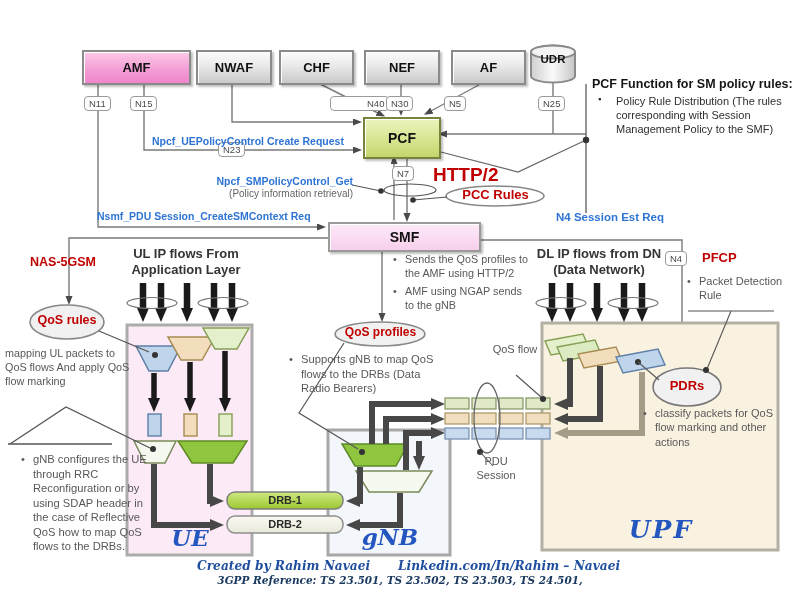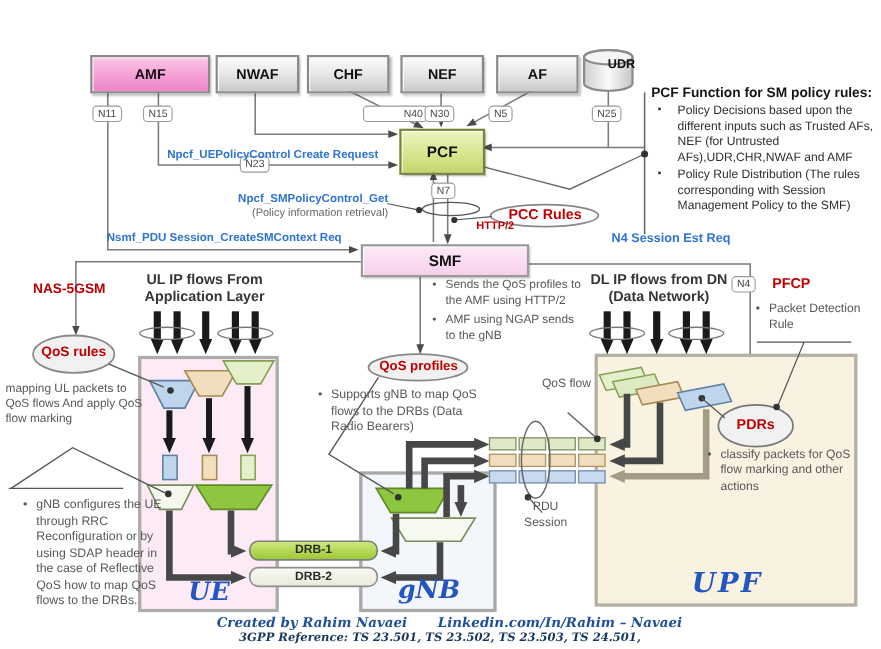--- a/index.html
+++ b/index.html
@@ -219,48 +219,47 @@
   <path d="M8,444 H112" stroke="#555" stroke-width="1.3" fill="none"></path>
   <path d="M10,444 L66,407 L150,448" stroke="#555" stroke-width="1.3" fill="none"></path>
 </svg>
 
 
 <div class="lbl nf-box nf-pink" style="left:82px;top:50px;width:105px;height:31px;">AMF</div>
 <div class="lbl nf-box" style="left:196px;top:50px;width:72px;height:31px;">NWAF</div>
 <div class="lbl nf-box" style="left:279px;top:50px;width:71px;height:31px;">CHF</div>
 <div class="lbl nf-box" style="left:364px;top:50px;width:72px;height:31px;">NEF</div>
 <div class="lbl nf-box" style="left:451px;top:50px;width:71px;height:31px;">AF</div>
-<div class="lbl" style="left:531px;top:53px;width:44px;text-align:center;font-size:11.5px;font-weight:bold;color:#111;padding-left:12px;">UDR</div>
+<div class="lbl" style="left:531px;top:53px;width:44px;text-align:center;font-size:11.5px;font-weight:bold;color:#111;">UDR</div>
 
 <div class="lbl n-tag" style="left:84px;top:96px;">N11</div>
 <div class="lbl n-tag" style="left:130px;top:96px;">N15</div>
 <div class="lbl n-tag" style="left:218px;top:96px;margin-top:46px;">N23</div>
 <div class="lbl n-tag" style="left:330px;top:96px;padding-left:36px;">N40</div>
 <div class="lbl n-tag" style="left:386px;top:96px;">N30</div>
 <div class="lbl n-tag" style="left:444px;top:96px;">N5</div>
 <div class="lbl n-tag" style="left:538px;top:96px;">N25</div>
 <div class="lbl n-tag" style="left:392px;top:166px;">N7</div>
 <div class="lbl n-tag" style="left:665px;top:251px;">N4</div>
 
 <div class="lbl nf-box nf-green" style="left:363px;top:117px;width:74px;height:38px;font-size:14px;">PCF</div>
 <div class="lbl nf-box nf-smf" style="left:328px;top:222px;width:149px;height:26px;font-size:14px;">SMF</div>
 
-<div class="lbl red-txt" style="left:433px;top:164px;font-size:10px;margin-top:36px;">HTTP/2</div>
+<div class="lbl red-txt" style="left:433px;top:164px;font-size:19px;">HTTP/2</div>
 <div class="lbl red-txt" style="left:702px;top:250px;font-size:13px;">PFCP</div>
 <div class="lbl red-txt" style="left:30px;top:255px;font-size:12.5px;">NAS-5GSM</div>
 <div class="lbl blue-msg" style="left:152px;top:135px;">Npcf_UEPolicyControl Create Request</div>
 <div class="lbl blue-msg" style="left:200px;top:175px;width:153px;text-align:right;">Npcf_SMPolicyControl_Get</div>
 <div class="lbl" style="left:190px;top:188px;width:163px;text-align:right;font-size:10px;color:#666;">(Policy information retrieval)</div>
 <div class="lbl blue-msg" style="left:97px;top:210px;">Nsmf_PDU Session_CreateSMContext Req</div>
 <div class="lbl blue-msg" style="left:556px;top:211px;font-size:11.5px;font-weight:bold;">N4 Session Est Req</div>
 <div class="lbl red-txt oval-txt" style="left:447px;top:187px;width:97px;font-size:13px;">PCC Rules</div>
 
 <div class="lbl" style="left:592px;top:77px;width:210px;font-size:12.5px;font-weight:bold;color:#151515;">PCF Function for SM policy rules:</div>
 <div class="lbl" style="left:596px;top:94px;width:204px;font-size:11px;color:#2e2e2e;">
-  <div class="sq-item">Policy Decisions based upon the different inputs such as Trusted AFs, NEF (for Untrusted AFs),UDR,CHR,NWAF and AMF</div>
   <div class="sq-item">Policy Rule Distribution (The rules corresponding with Session Management Policy to the SMF)</div>
 </div>
 
 <div class="lbl note" style="left:392px;top:252px;width:140px;font-size:10.8px;">
   <div class="bullet-item">Sends the QoS profiles to the AMF using HTTP/2</div>
   <div class="bullet-item">AMF using NGAP sends to the gNB</div>
 </div>
 
 <div class="lbl flow-title" style="left:120px;top:246px;width:132px;">UL IP flows From Application Layer</div>
 <div class="lbl flow-title" style="left:533px;top:246px;width:132px;">DL IP flows from DN (Data Network)</div>

